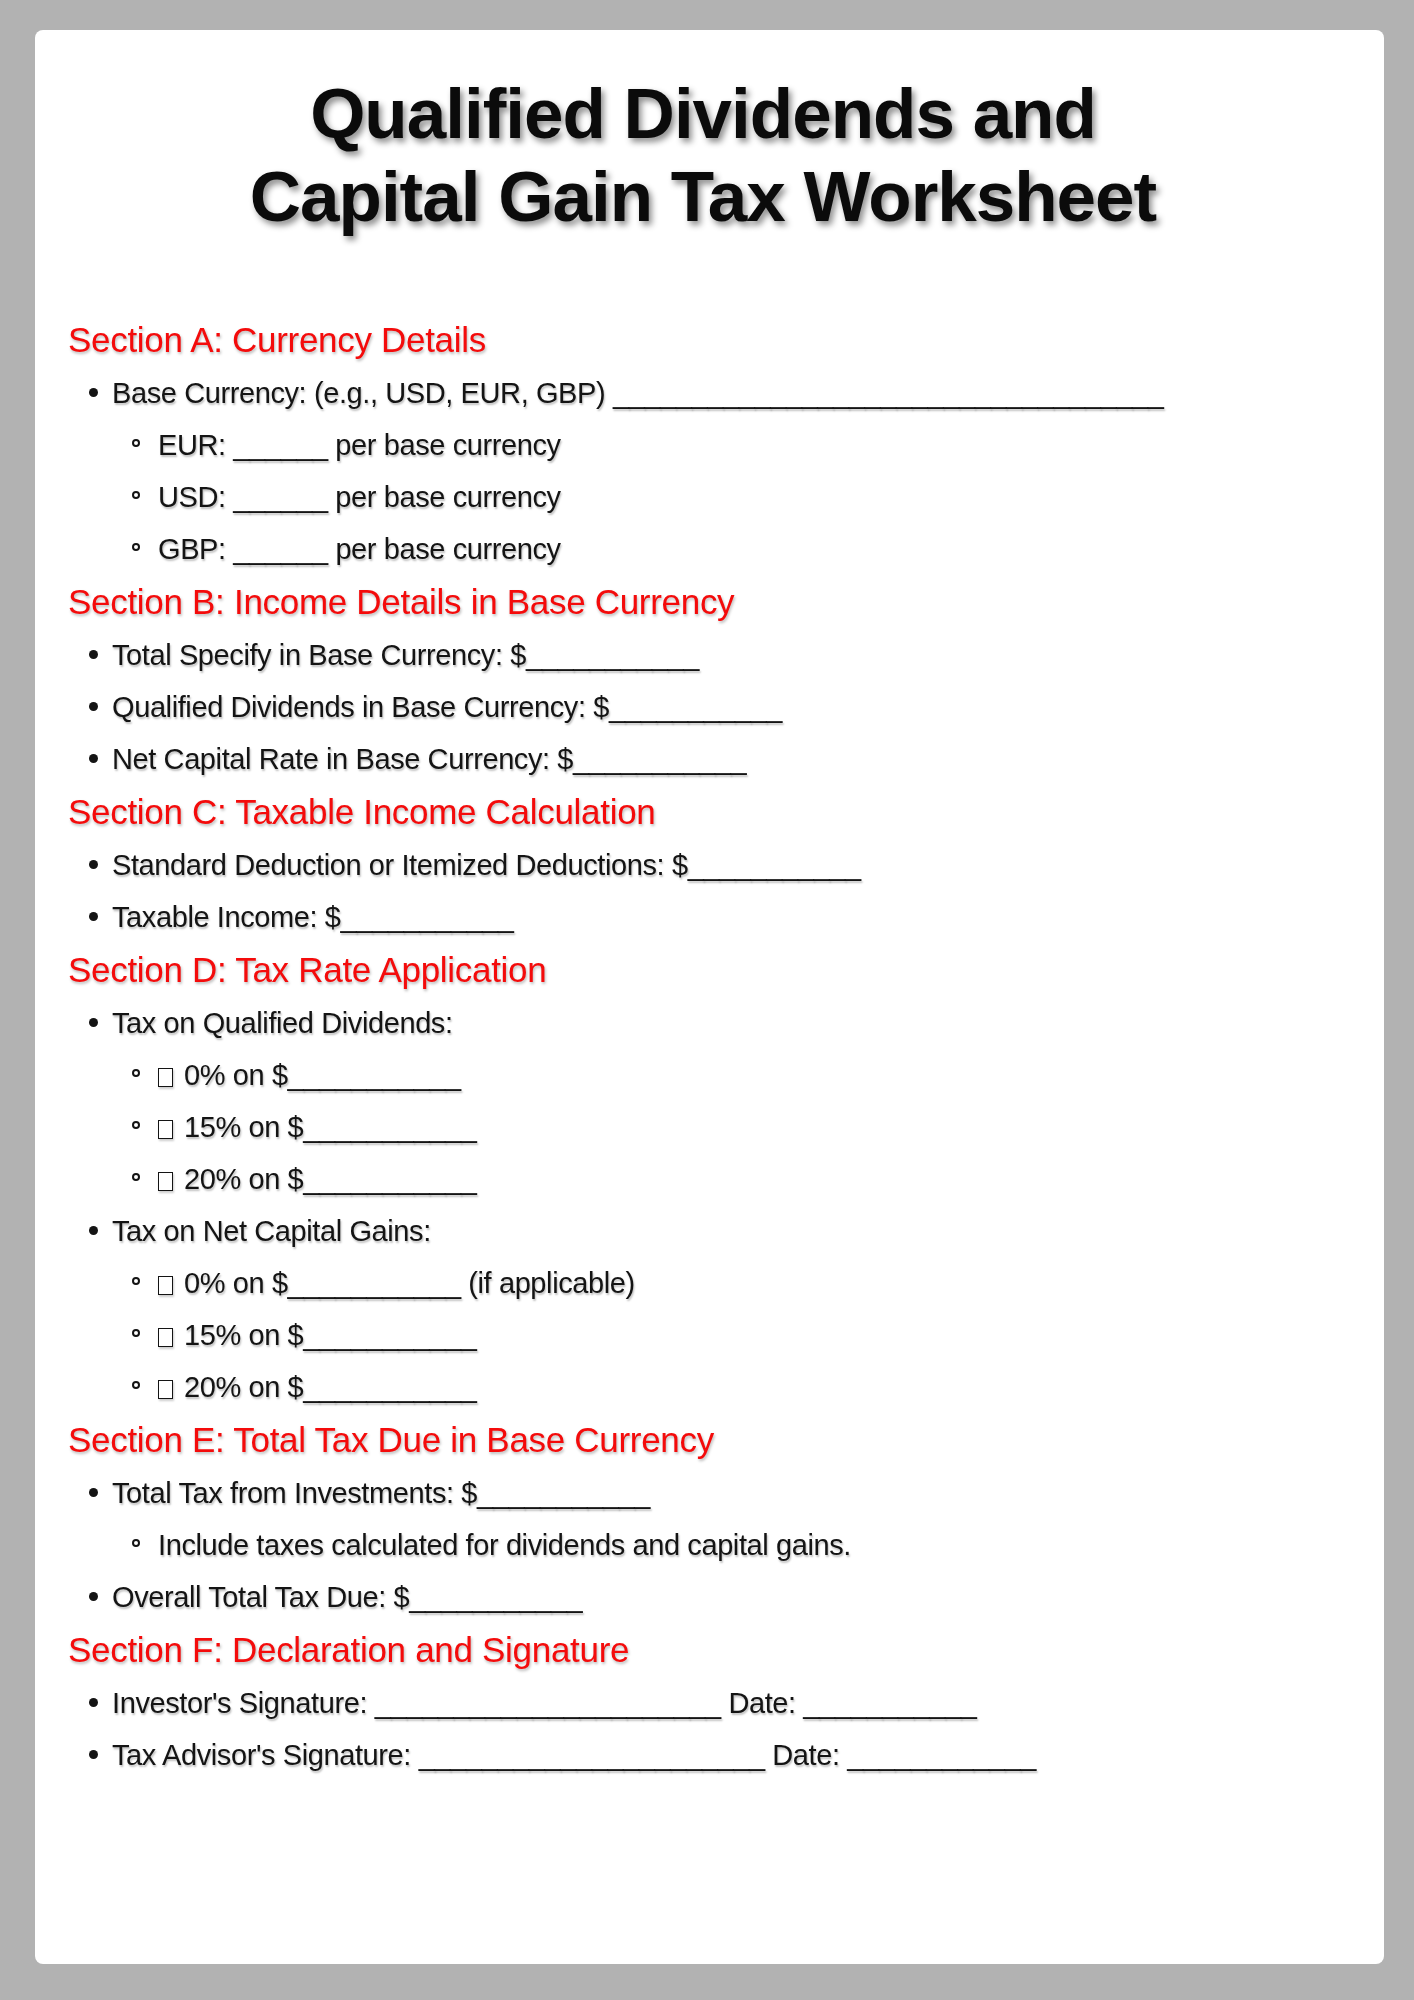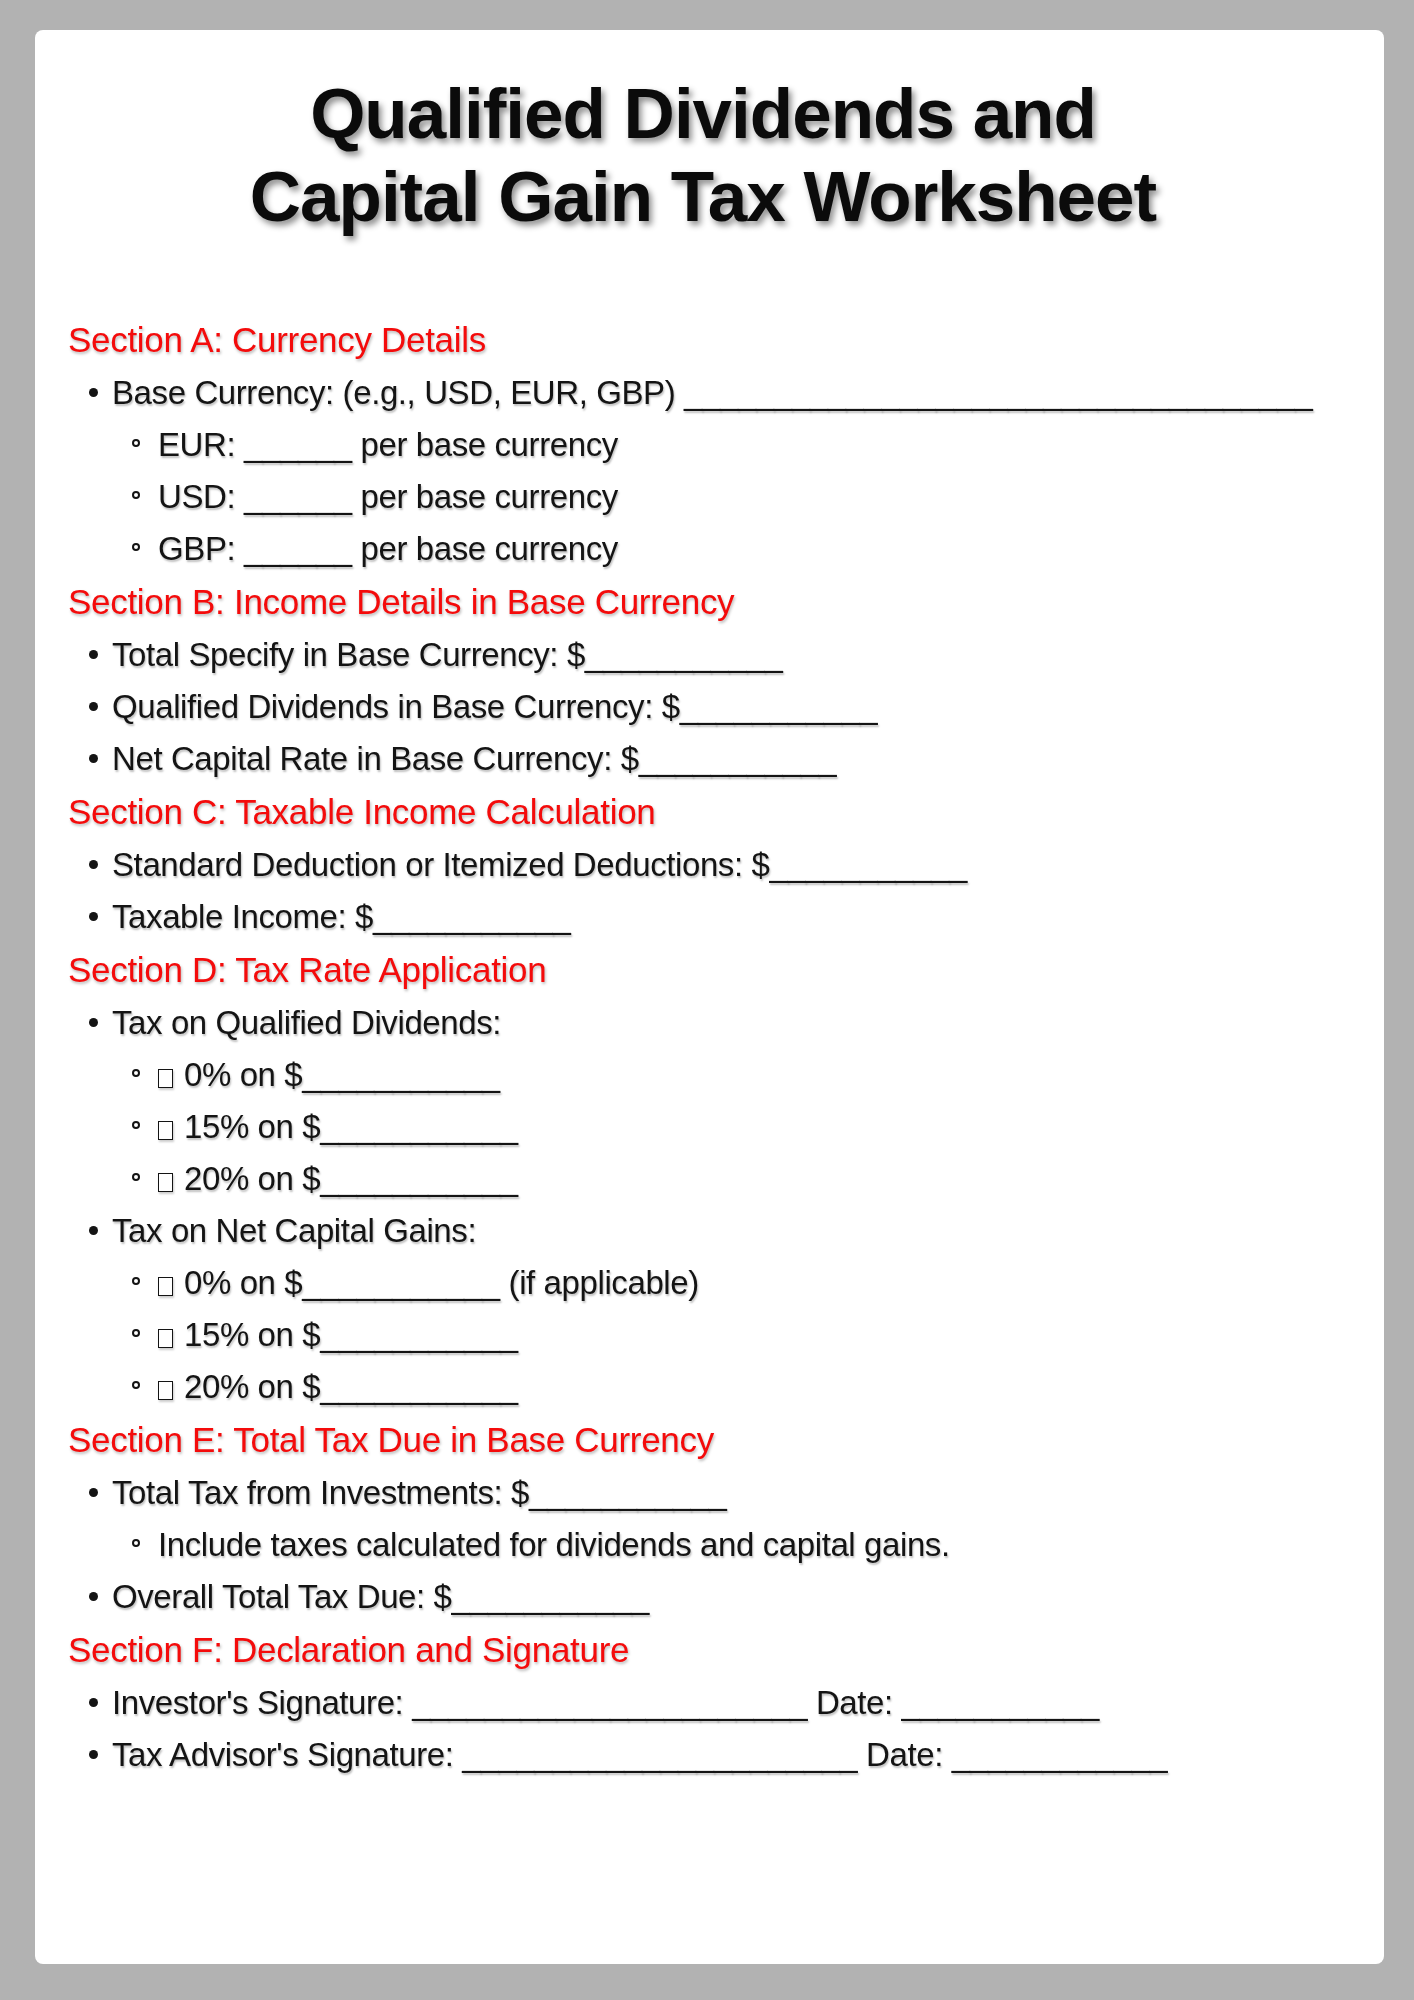--- a/index.html
+++ b/index.html
@@ -43,21 +43,21 @@
     color:var(--red);
     font-weight:normal;
     font-size:35px;
     line-height:32px;
     letter-spacing:-0.3px;
     margin:22px 0 18px 0;
     text-shadow:1px 2px 3px rgba(0,0,0,0.28);
   }
   .li{
     position:relative;
-    font-size:33px;
+    font-size:29px;
     line-height:30px;
     letter-spacing:-0.4px;
     color:var(--ink);
     margin:22px 0;
     text-shadow:1px 1.5px 2px rgba(0,0,0,0.25);
   }
   .li.l1{padding-left:44px;}
   .li.l2{padding-left:90px;}
   .li.l1 > .marker{
     position:absolute;left:21px;top:10px;

